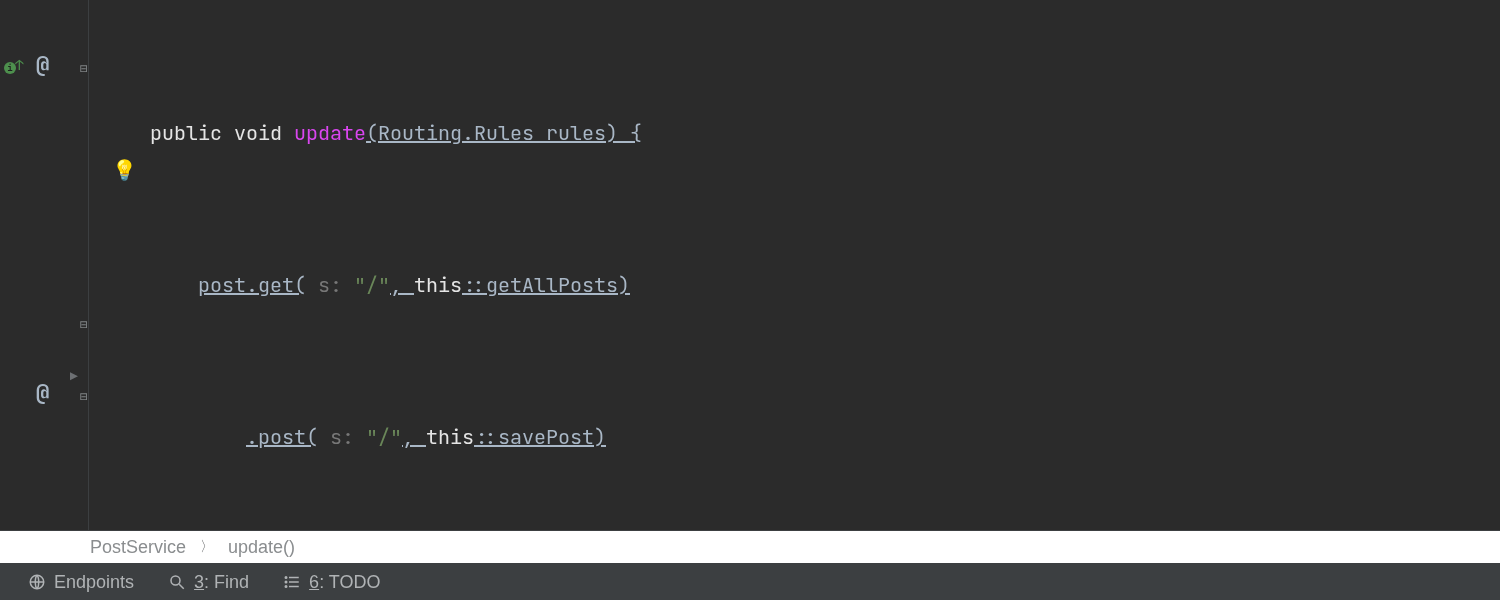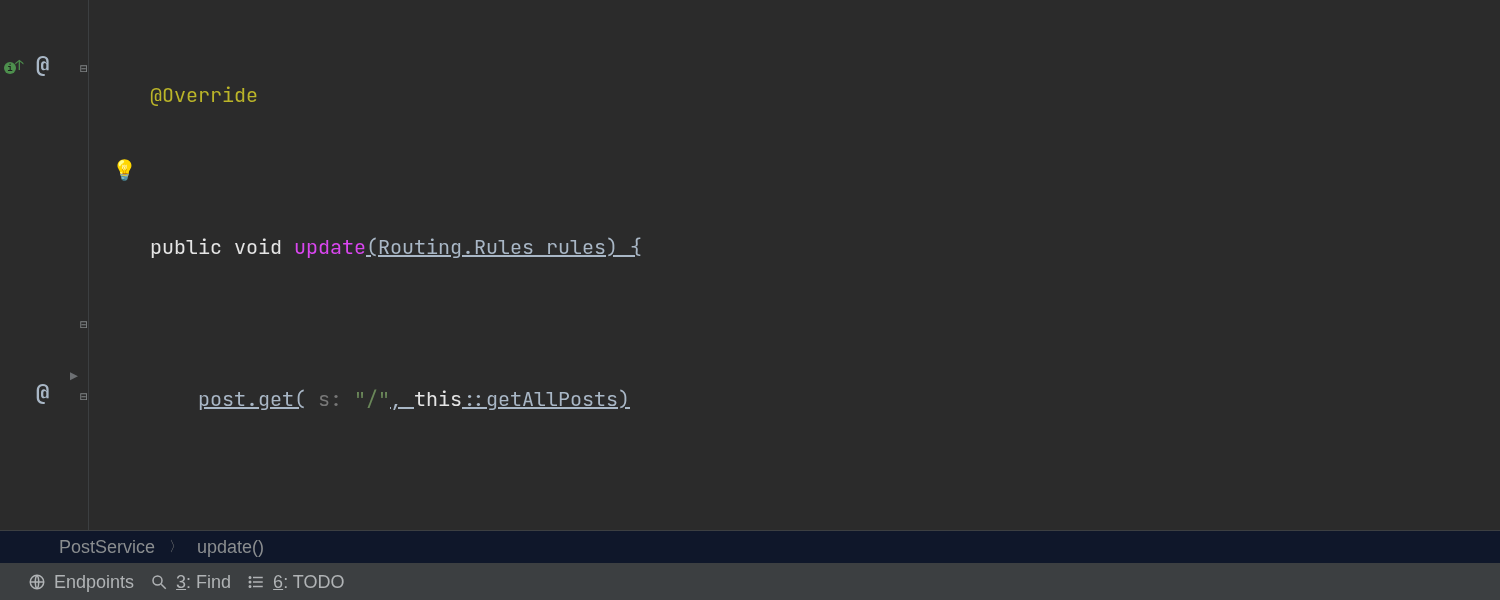--- a/index.html
+++ b/index.html
@@ -67,41 +67,41 @@
   .ann { color: #bbb529; }
   .fn { color: #d946ef; }
   .str { color: #6a8759; }
   .hint { color: #787878; }
   .p { color: #a9b7c6; text-decoration: underline; }
 
   .breadcrumb-bar {
     position: absolute;
     left: 0; right: 0; top: 530px;
     height: 34px;
-    background: #0f172a;
+    background: #ffffff;
     border-top: 1px solid #3c3f41;
     border-bottom: 1px solid #3c3f41;
     display: flex;
     align-items: center;
-    padding-left: 59px;
+    padding-left: 90px;
     color: #8a8d8f;
     font-size: 18px;
     font-family: -apple-system, "Segoe UI", sans-serif;
   }
   .breadcrumb-bar .sep { margin: 0 14px; color: #6e7072; font-size: 14px; }
 
   .tool-bar {
     position: absolute;
     left: 0; right: 0; top: 564px;
     height: 36px;
     background: #3c3f41;
     display: flex;
     align-items: center;
     padding-left: 28px;
-    gap: 16px;
+    gap: 34px;
     color: #b0b3b5;
     font-size: 18px;
     font-family: -apple-system, "Segoe UI", sans-serif;
   }
   .tool-item { display: flex; align-items: center; gap: 8px; cursor: pointer; }
   .tool-item .u { text-decoration: underline; }
 
   .ico { display: inline-flex; align-items: center; justify-content: center; }
   .ico svg { display: block; }
 </style>
@@ -124,21 +124,20 @@
       <span class="gmark fold" style="top:318px;">⊟</span>
 
       <span class="gmark playsmall" style="top:370px;">▶</span>
 
       <span class="gmark at" style="top:382px;">@</span>
       <span class="gmark fold" style="top:390px;">⊟</span>
     </div>
   </div>
 
   <div class="code">
-    <div class="code-line"><span class="ann">@Override</span></div>
 
     <div class="code-line"><span class="kw">public</span> <span class="kw">void</span> <span class="fn">update</span><span class="p">(Routing.Rules rules) {</span></div>
 
     <div class="code-line">    <span class="p">post.get(</span><span class="hint"> s: </span><span class="str">"/"</span><span class="p">, </span><span class="kw">this</span><span class="p">::getAllPosts)</span></div>
 
     <div class="code-line">        <span class="p">.post(</span><span class="hint"> s: </span><span class="str">"/"</span><span class="p">, </span><span class="kw">this</span><span class="p">::savePost)</span></div>
 
     
 
     

